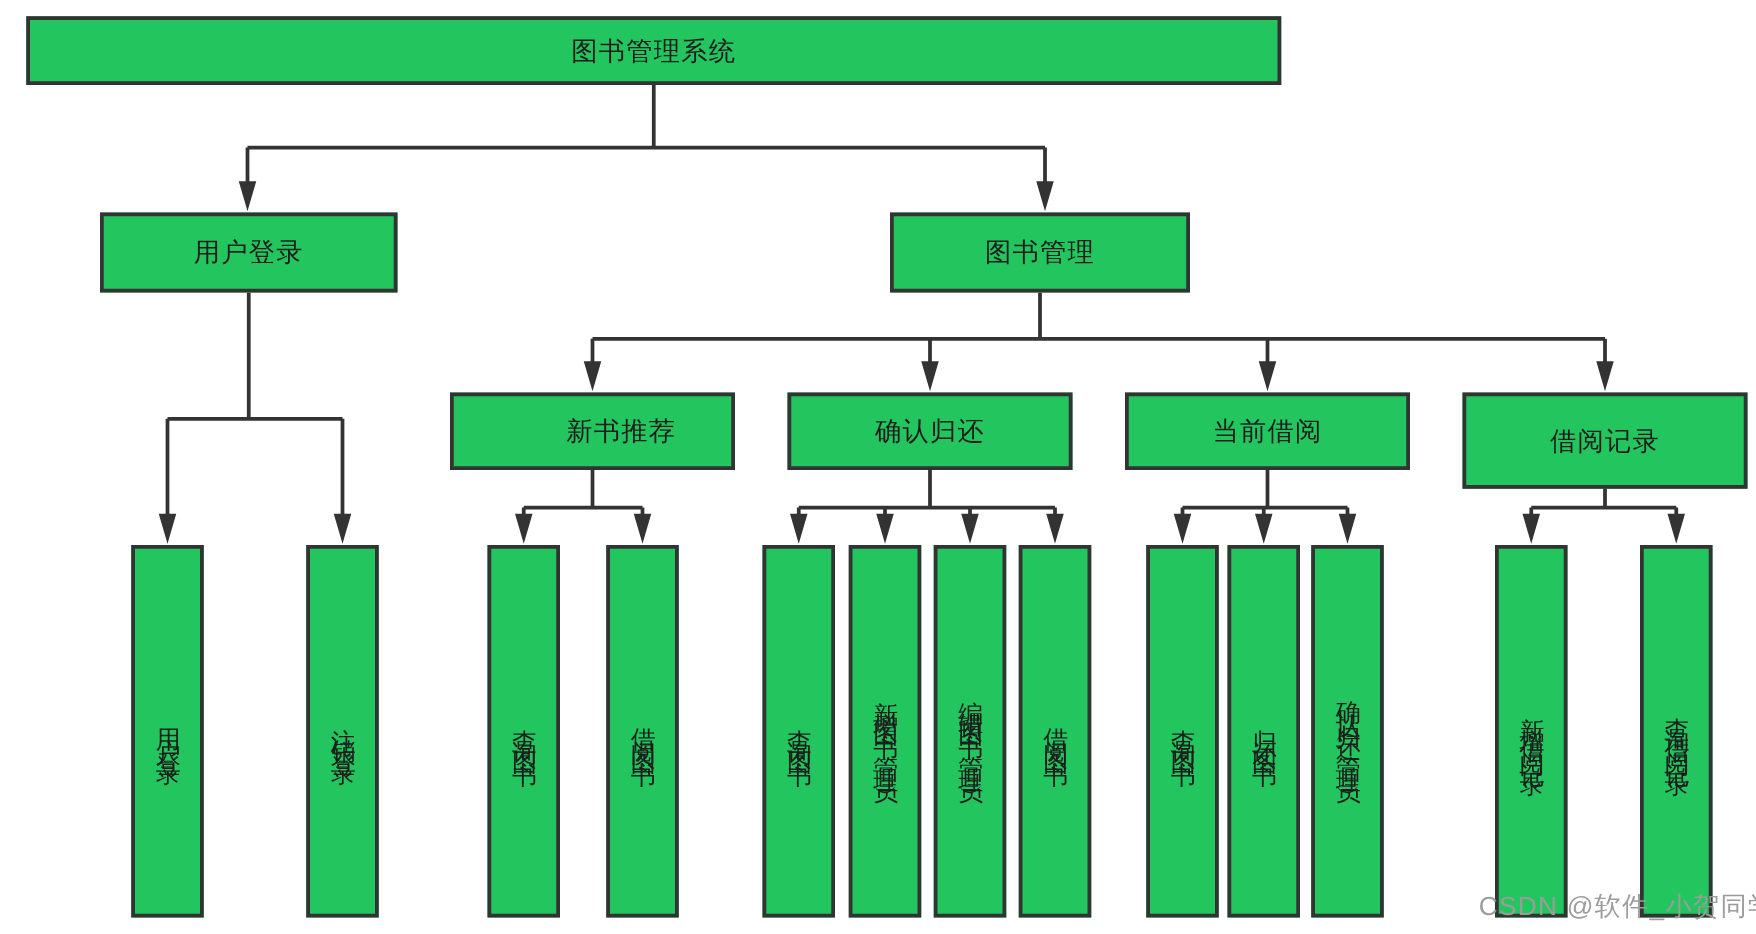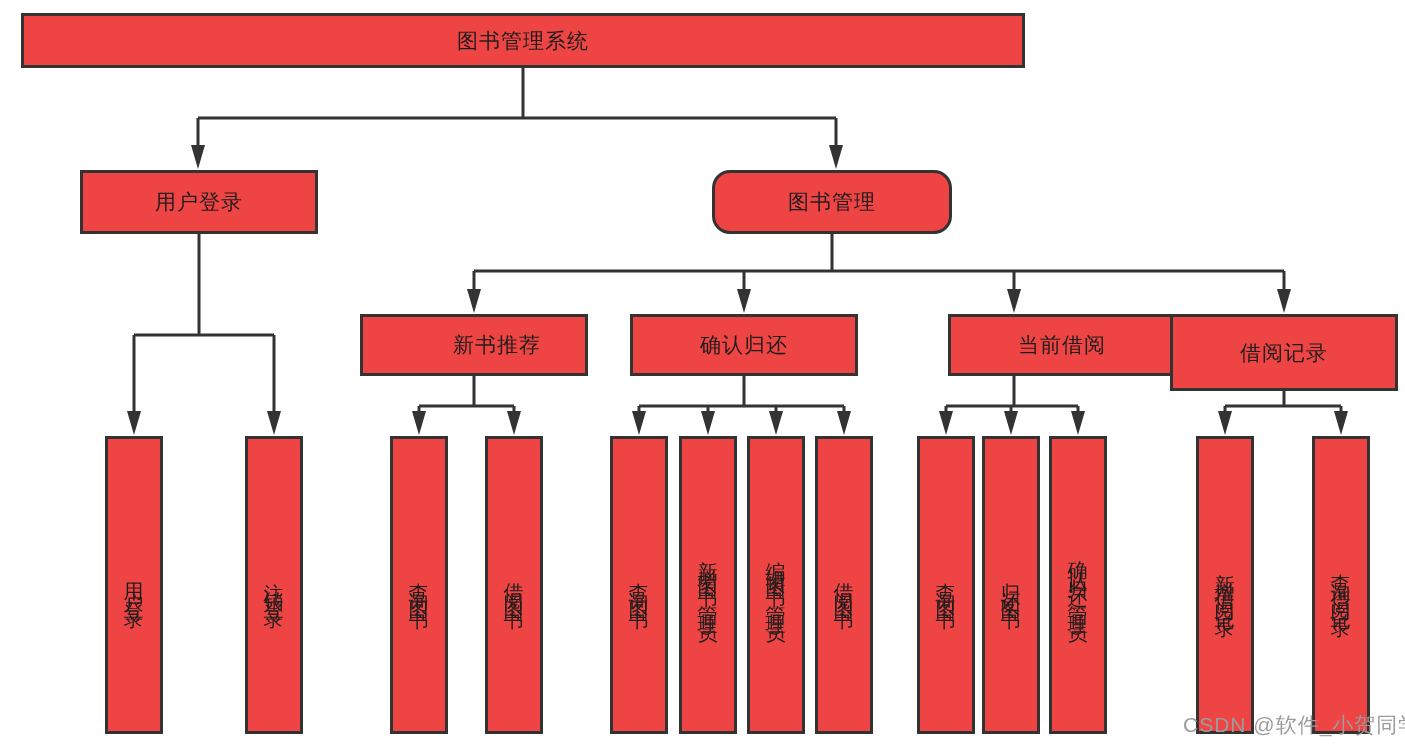--- a/index.html
+++ b/index.html
@@ -17,21 +17,21 @@
   }
   .connectors {
     position: absolute;
     left: 0;
     top: 0;
     pointer-events: none;
   }
   .node {
     position: absolute;
     box-sizing: border-box;
-    background: #ef4444;
+    background: #22c55e;
     border: 3px solid #333333;
     color: #1d1d1d;
     display: flex;
     align-items: center;
     justify-content: center;
     text-align: center;
   }
   .h-node {
     font-size: 21px;
     letter-spacing: 1px;
@@ -53,24 +53,24 @@
     left: 1183px;
     top: 711px;
     font-size: 21px;
     color: #9c9c9c;
     letter-spacing: 1px;
     white-space: nowrap;
   }
   
   #n-root            { left: 21px;   top: 13px;  width: 1004px; height: 55px; }
   #n-user-login      { left: 80px;   top: 170px; width: 238px;  height: 64px; }
-  #n-book-mgmt       { left: 712px;  top: 170px; width: 240px;  height: 64px; border-radius: 18px; }
+  #n-book-mgmt       { left: 712px;  top: 170px; width: 240px;  height: 64px; }
   #n-new-book-rec    { left: 360px;  top: 314px; width: 228px;  height: 62px; padding-left: 46px; }
   #n-book-borrow     { left: 630px;  top: 314px; width: 228px;  height: 62px; }
-  #n-current-borrow  { left: 900px;  top: 314px; width: 228px;  height: 62px; margin-left: 48px; }
+  #n-current-borrow  { left: 900px;  top: 314px; width: 228px;  height: 62px; }
   #n-borrow-records  { left: 1170px; top: 314px; width: 228px;  height: 77px; }
   .leaf { top: 436px; width: 58px; height: 298px; }
   #l-user-login   { left: 105px; }
   #l-logout       { left: 245px; }
   #l-nb-query     { left: 390px; }
   #l-nb-borrow    { left: 485px; }
   #l-bb-query     { left: 610px; }
   #l-bb-add       { left: 679px; }
   #l-bb-edit      { left: 747px; }
   #l-bb-borrow    { left: 815px; }

